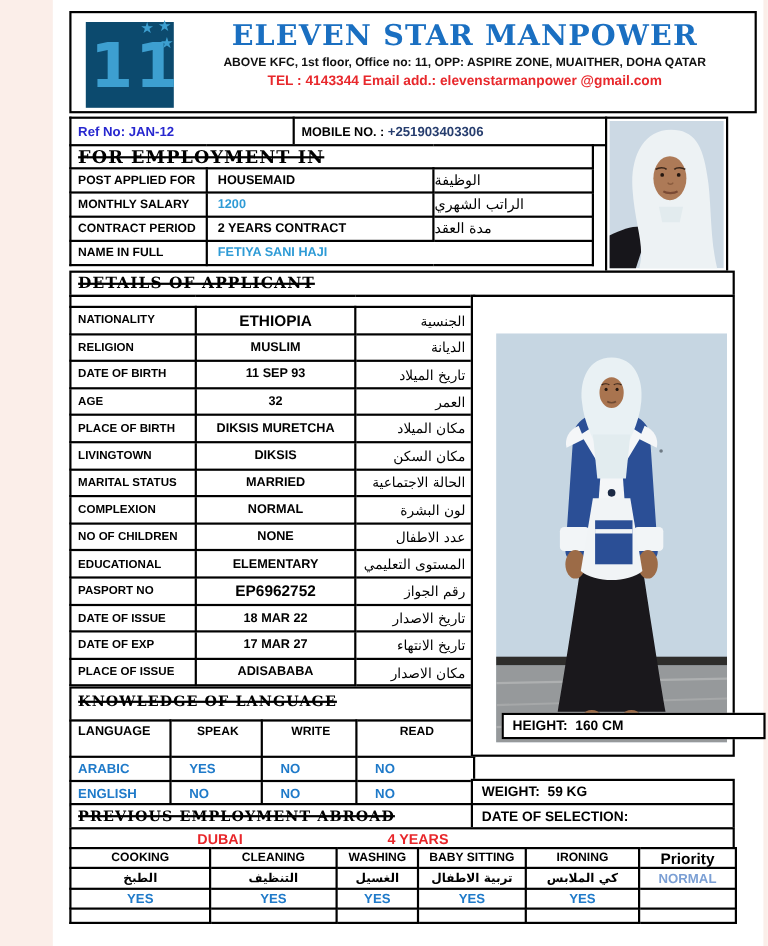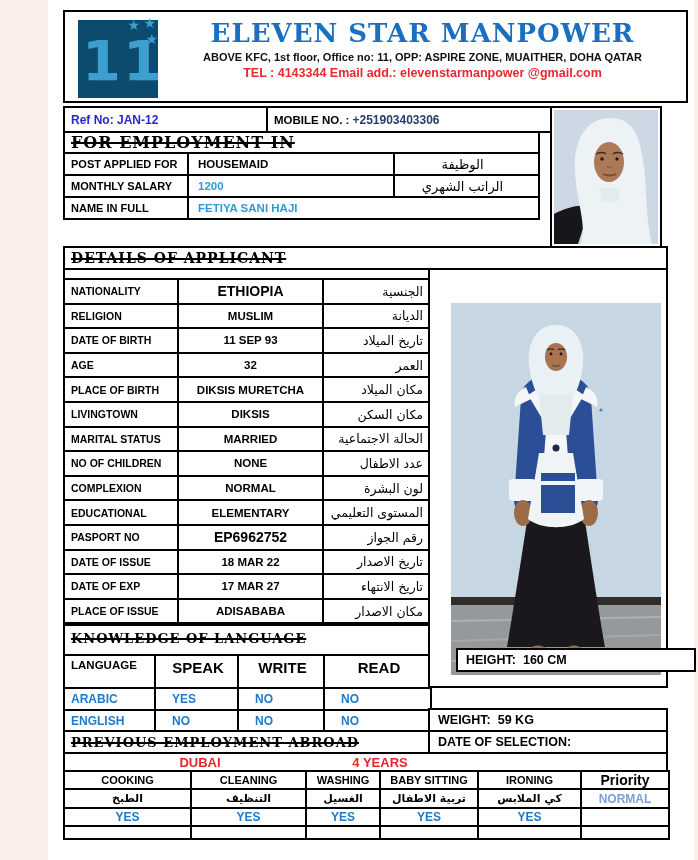--- a/index.html
+++ b/index.html
@@ -44,21 +44,21 @@
   .ref-table td{height:23px;}
   .ref-no{color:#2727cf;font-size:12px;}
   .mobile-cell .lbl{color:#000;font-size:11.5px;}
   .mobile-cell .val{color:#263d6e;font-size:12px;}
 
   
   .emp-table{left:63px;top:131px;width:475px;}
   .emp-table td{height:20px;}
   .emp-table td.sec{height:18px;font-size:16px;}
   .emp-table td.val{padding-left:9px;font-size:11.5px;}
-  .emp-table td.ar{direction:rtl;text-align:center;padding:0 8px 0 0;
+  .emp-table td.ar{direction:rtl;text-align:left;padding:0 8px 0 0;
      font-family:"DejaVu Sans",sans-serif;font-size:13px;font-weight:normal;}
   .blue-val{color:#2e9bd6 !important;}
 
   
   .photo-top{left:550px;top:106px;width:112px;height:142px;padding:2px;}
   .photo-top svg{width:100%;height:100%;display:block;}
 
   
   .details-header{left:63px;top:246px;width:605px;height:24px;}
   .details-header .algerian{position:absolute;left:6px;top:2px;font-size:14px;}
@@ -71,21 +71,21 @@
   .det-table td.ar{direction:rtl;text-align:right;padding:0 7px 0 0;
      font-family:"DejaVu Sans",sans-serif;font-size:12.5px;font-weight:normal;}
   .det-table tr.spacer td{height:8px;border-bottom:2px solid #000;}
 
   
   .knowledge-header{left:63px;top:624px;width:367px;height:32px;}
   .knowledge-header .algerian{position:absolute;left:6px;top:5px;font-size:13px;}
   .lang-table{left:63px;top:654px;width:367px;}
   .lang-table td{height:20px;}
   .lang-table td.hdr{height:28px;vertical-align:top;padding-top:3px;font-size:11.5px;}
-  .lang-table td.hdr.c{text-align:center;padding-left:3px;font-size:15px;}
+  .lang-table td.hdr.c{text-align:center;padding-left:3px;font-size:11px;}
   .lang-table td.lang-name{color:#1f7ac9;font-size:12px;}
   .lang-table td.yn{color:#1f7ac9;font-size:12px;padding-left:16px;}
 
   
   .photo-cell{left:428px;top:268px;width:240px;height:420px;}
   .photo-full{position:absolute;left:21px;top:33px;width:210px;height:372px;}
   .photo-full svg{width:100%;height:100%;display:block;}
 
   
   .meta-row{left:428px;width:240px;height:24px;}
@@ -175,20 +175,25 @@
     <td>POST APPLIED FOR</td>
     <td class="val">HOUSEMAID</td>
     <td class="ar">الوظيفة</td>
   </tr>
   <tr>
     <td>MONTHLY SALARY</td>
     <td class="val blue-val">1200</td>
     <td class="ar">الراتب الشهري</td>
   </tr>
   <tr>
+    <td>CONTRACT PERIOD</td>
+    <td class="val">2 YEARS CONTRACT</td>
+    <td class="ar">مدة العقد</td>
+  </tr>
+  <tr>
     <td>NAME IN FULL</td>
     <td class="val blue-val" colspan="2">FETIYA SANI HAJI</td>
   </tr>
 </tbody>
   </table>
 
 <div class="box details-header">
   <span class="algerian">DETAILS OF APPLICANT</span>
 </div>
 
@@ -231,28 +236,28 @@
     <td>LIVINGTOWN</td>
     <td class="val">DIKSIS</td>
     <td class="ar">مكان السكن</td>
   </tr>
   <tr>
     <td>MARITAL STATUS</td>
     <td class="val">MARRIED</td>
     <td class="ar">الحالة الاجتماعية</td>
   </tr>
   <tr>
+    <td>COMPLEXION</td>
+    <td class="val">NORMAL</td>
+    <td class="ar">لون البشرة</td>
+  </tr>
+  <tr>
     <td>NO OF CHILDREN</td>
     <td class="val">NONE</td>
     <td class="ar">عدد الاطفال</td>
-  </tr>
-  <tr>
-    <td>COMPLEXION</td>
-    <td class="val">NORMAL</td>
-    <td class="ar">لون البشرة</td>
   </tr>
   <tr>
     <td>EDUCATIONAL</td>
     <td class="val">ELEMENTARY</td>
     <td class="ar">المستوى التعليمي</td>
   </tr>
   <tr>
     <td>PASPORT NO</td>
     <td class="val big">EP6962752</td>
     <td class="ar">رقم الجواز</td>

